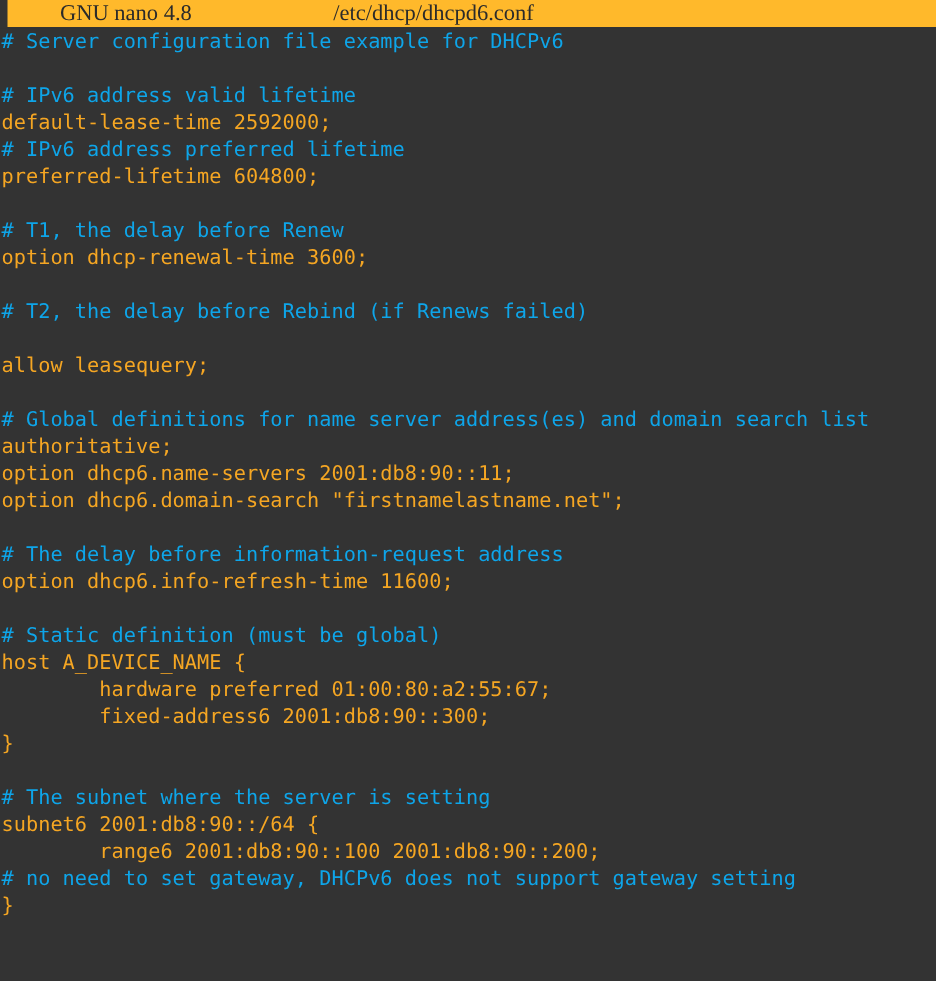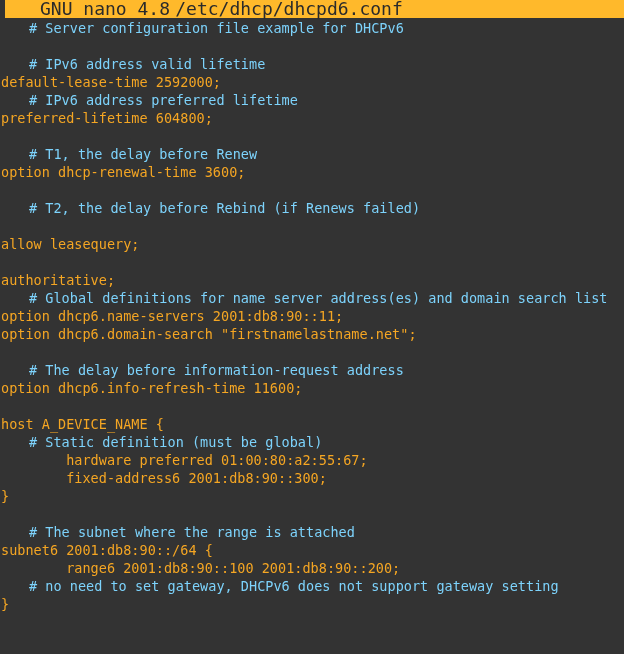--- a/index.html
+++ b/index.html
@@ -18,24 +18,25 @@
 
   
   .titlebar {
     position: absolute;
     left: 5px;
     top: 0;
     width: 619px;
     height: 18px;
     background: #ffb92b;
     color: #2b2b2b;
-    font-size: 18px;
+    font-size: 15px;
     line-height: 18px;
     white-space: pre;
     letter-spacing: 0;
+    font-family: Liberation Serif, serif;
   }
   .titlebar .tb-left {
     position: absolute;
     left: 35px;
     top: 0;
   }
   .titlebar .tb-center {
     position: absolute;
     left: 0;
     top: 0;
@@ -58,21 +59,21 @@
     background: #333333;
   }
   .line {
     height: 18px;
     line-height: 18px;
     font-size: 13.5px;
     white-space: pre;
     padding-left: 1px;
     letter-spacing: 0.02px;
   }
-  .c-comment { color: #7dd3fc; margin-left: 28px; }
+  .c-comment { color: #0ea5e9; }
   .c-code    { color: #f5a623; }
   .c-blank   { color: transparent; }
 </style>
 </head>
 <body>
 
 <div id="app">
 
   <div class="titlebar">
     <span class="tb-left">GNU nano 4.8</span>
@@ -88,34 +89,34 @@
       <div class="line c-comment"># IPv6 address preferred lifetime</div>
       <div class="line c-code">preferred-lifetime 604800;</div>
       <div class="line c-blank">&nbsp;</div>
       <div class="line c-comment"># T1, the delay before Renew</div>
       <div class="line c-code">option dhcp-renewal-time 3600;</div>
       <div class="line c-blank">&nbsp;</div>
       <div class="line c-comment"># T2, the delay before Rebind (if Renews failed)</div>
       <div class="line c-blank">&nbsp;</div>
       <div class="line c-code">allow leasequery;</div>
       <div class="line c-blank">&nbsp;</div>
+      <div class="line c-comment"># Global definitions for name server address(es) and domain search list</div>
       <div class="line c-code">authoritative;</div>
-      <div class="line c-comment"># Global definitions for name server address(es) and domain search list</div>
       <div class="line c-code">option dhcp6.name-servers 2001:db8:90::11;</div>
       <div class="line c-code">option dhcp6.domain-search "firstnamelastname.net";</div>
       <div class="line c-blank">&nbsp;</div>
       <div class="line c-comment"># The delay before information-request address</div>
       <div class="line c-code">option dhcp6.info-refresh-time 11600;</div>
       <div class="line c-blank">&nbsp;</div>
+      <div class="line c-comment"># Static definition (must be global)</div>
       <div class="line c-code">host A_DEVICE_NAME {</div>
-      <div class="line c-comment"># Static definition (must be global)</div>
       <div class="line c-code">        hardware preferred 01:00:80:a2:55:67;</div>
       <div class="line c-code">        fixed-address6 2001:db8:90::300;</div>
       <div class="line c-code">}</div>
       <div class="line c-blank">&nbsp;</div>
-      <div class="line c-comment"># The subnet where the range is attached</div>
+      <div class="line c-comment"># The subnet where the server is setting</div>
       <div class="line c-code">subnet6 2001:db8:90::/64 {</div>
       <div class="line c-code">        range6 2001:db8:90::100 2001:db8:90::200;</div>
       <div class="line c-comment"># no need to set gateway, DHCPv6 does not support gateway setting</div>
       <div class="line c-code">}</div>
     </div>
 
 </div>
 
 </body></html>

